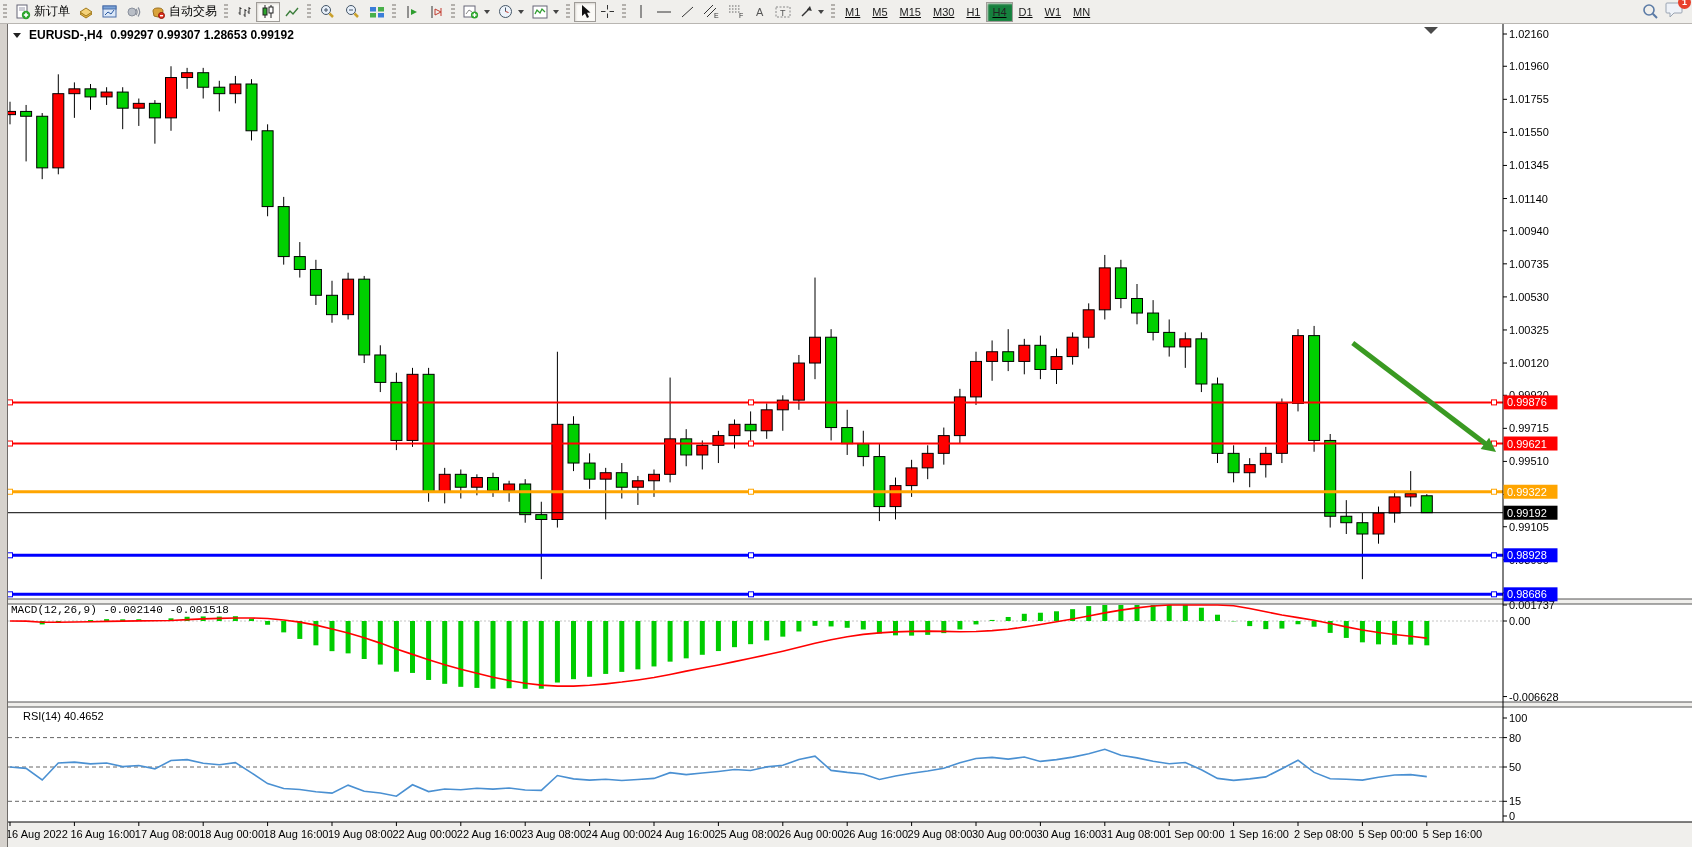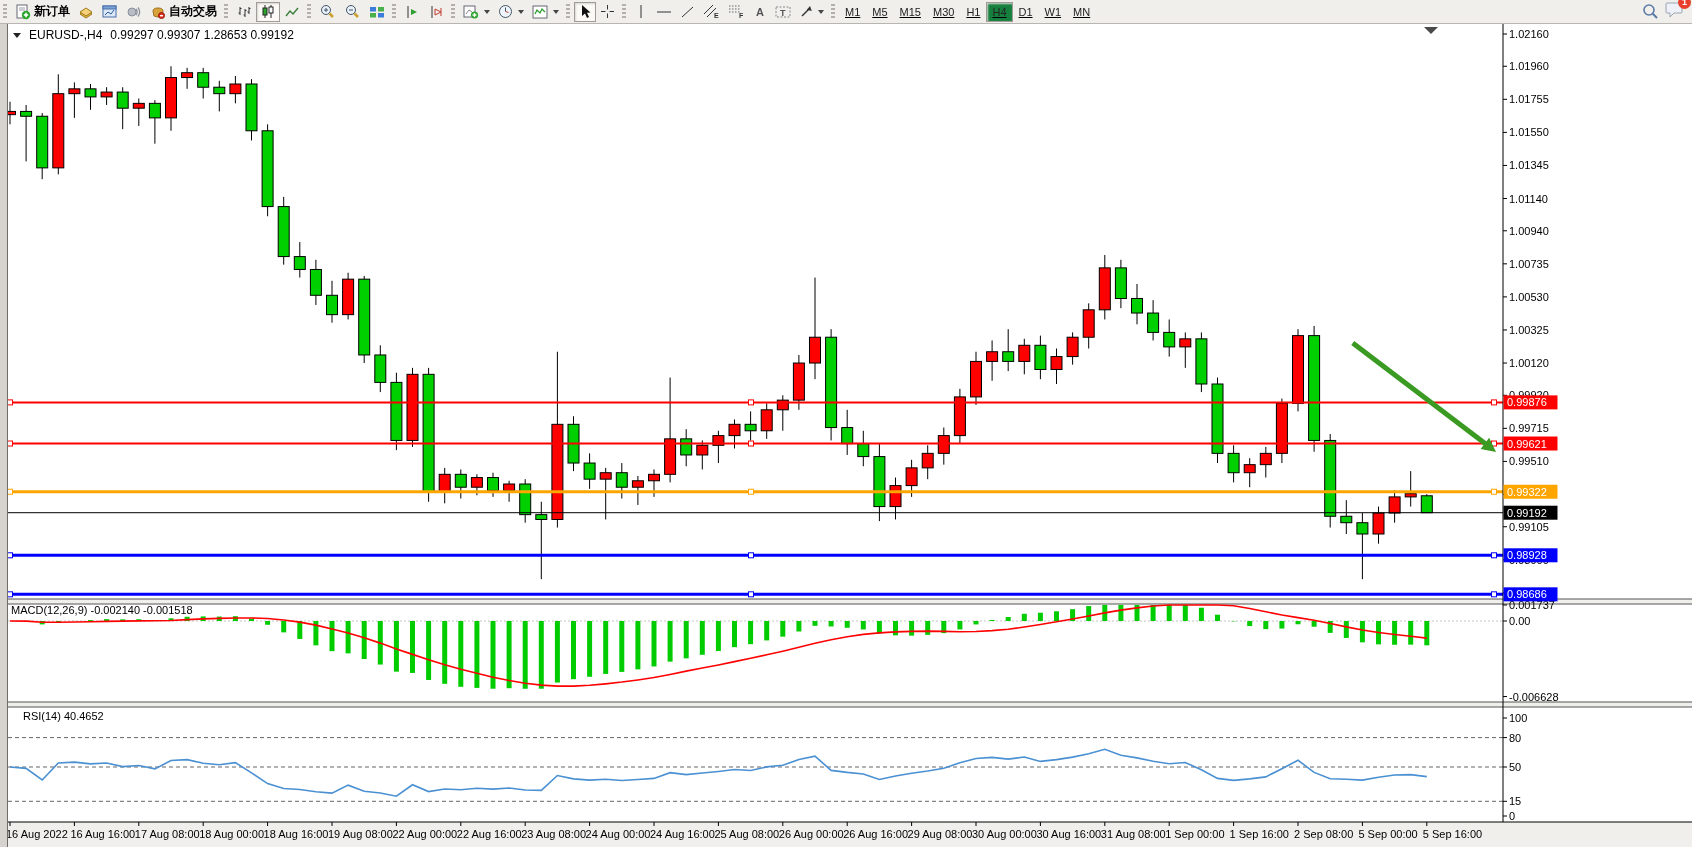--- a/index.html
+++ b/index.html
@@ -4,42 +4,42 @@
 <style>
   html,body{margin:0;padding:0;background:#fff;}
   #app{position:relative;width:1692px;height:847px;overflow:hidden;background:#fff;
        font-family:"Liberation Sans",sans-serif;}
   
   .toolbar{position:absolute;top:0;left:0;width:1692px;height:23px;background:#f0efec;
     border-bottom:1px solid #b9b6b2;display:flex;align-items:center;z-index:10;}
   .grip{width:4px;height:15px;margin:0 4px 0 3px;
     background:repeating-linear-gradient(to bottom,#b3b0ac 0 2px,transparent 2px 4px);}
   .tbtn{height:20px;min-width:22px;display:inline-flex;align-items:center;justify-content:center;
-    gap:3px;padding:0 3px;border:1px solid transparent;box-sizing:border-box;font-weight:bold;}
+    gap:3px;padding:0 3px;border:1px solid transparent;box-sizing:border-box;}
   .tbtn.active{background:#fbfaf7;border:1px solid #9f9c98;box-shadow:inset 1px 1px 2px #d8d5d0;}
   .zh{font-size:12px;color:#000;white-space:nowrap;}
   .caret{width:0;height:0;border-left:3px solid transparent;border-right:3px solid transparent;
     border-top:4px solid #444;margin-left:2px;}
   .tf-group{display:flex;text-decoration:underline;}
   .tfbtn{font-size:11px;color:#222;padding:0 5px;height:18px;display:inline-flex;align-items:center;
     border:1px solid transparent;}
   .tfbtn.active{background:#15803d;border:1px solid #9f9c98;box-shadow:inset 1px 1px 2px #d8d5d0;}
   .toolbar-right{margin-left:auto;display:flex;align-items:center;padding-right:8px;gap:6px;}
   .chat-wrap{position:relative;}
   .badge{position:absolute;top:-5px;right:-7px;background:#e8402c;color:#fff;font-size:9px;
     font-weight:bold;border-radius:7px;min-width:13px;height:13px;line-height:13px;text-align:center;}
   
   .left-gutter{position:absolute;top:24px;left:0;width:7px;height:823px;background:#d6d2cd;
     border-right:1px solid #6e6b68;z-index:3;}
   #chart-svg{position:absolute;top:0;left:0;z-index:1;}
   .overlay{position:absolute;z-index:4;color:#000;white-space:nowrap;}
-  .chart-title{top:28px;left:13px;font-size:12px;display:flex;gap:8px;align-items:center;}
+  .chart-title{top:28px;left:13px;font-size:12px;display:flex;gap:8px;align-items:center;font-weight:bold;}
   .tri-down{width:0;height:0;border-left:4px solid transparent;border-right:4px solid transparent;
     border-top:5px solid #222;display:inline-block;}
-  .macd-label{top:604px;left:11px;font-size:11px;}
+  .macd-label{top:604px;left:11px;font-size:11px;font-family:Liberation Mono, monospace;}
   .rsi-label{top:710px;left:11px;font-size:11px;padding-left:12px;}
   svg text{font-family:"Liberation Sans",sans-serif;}
 </style>
 </head>
 <body>
 <div id="app">
 
   <div class="toolbar">
     <span class="grip"></span>
     <span class="tbtn">

